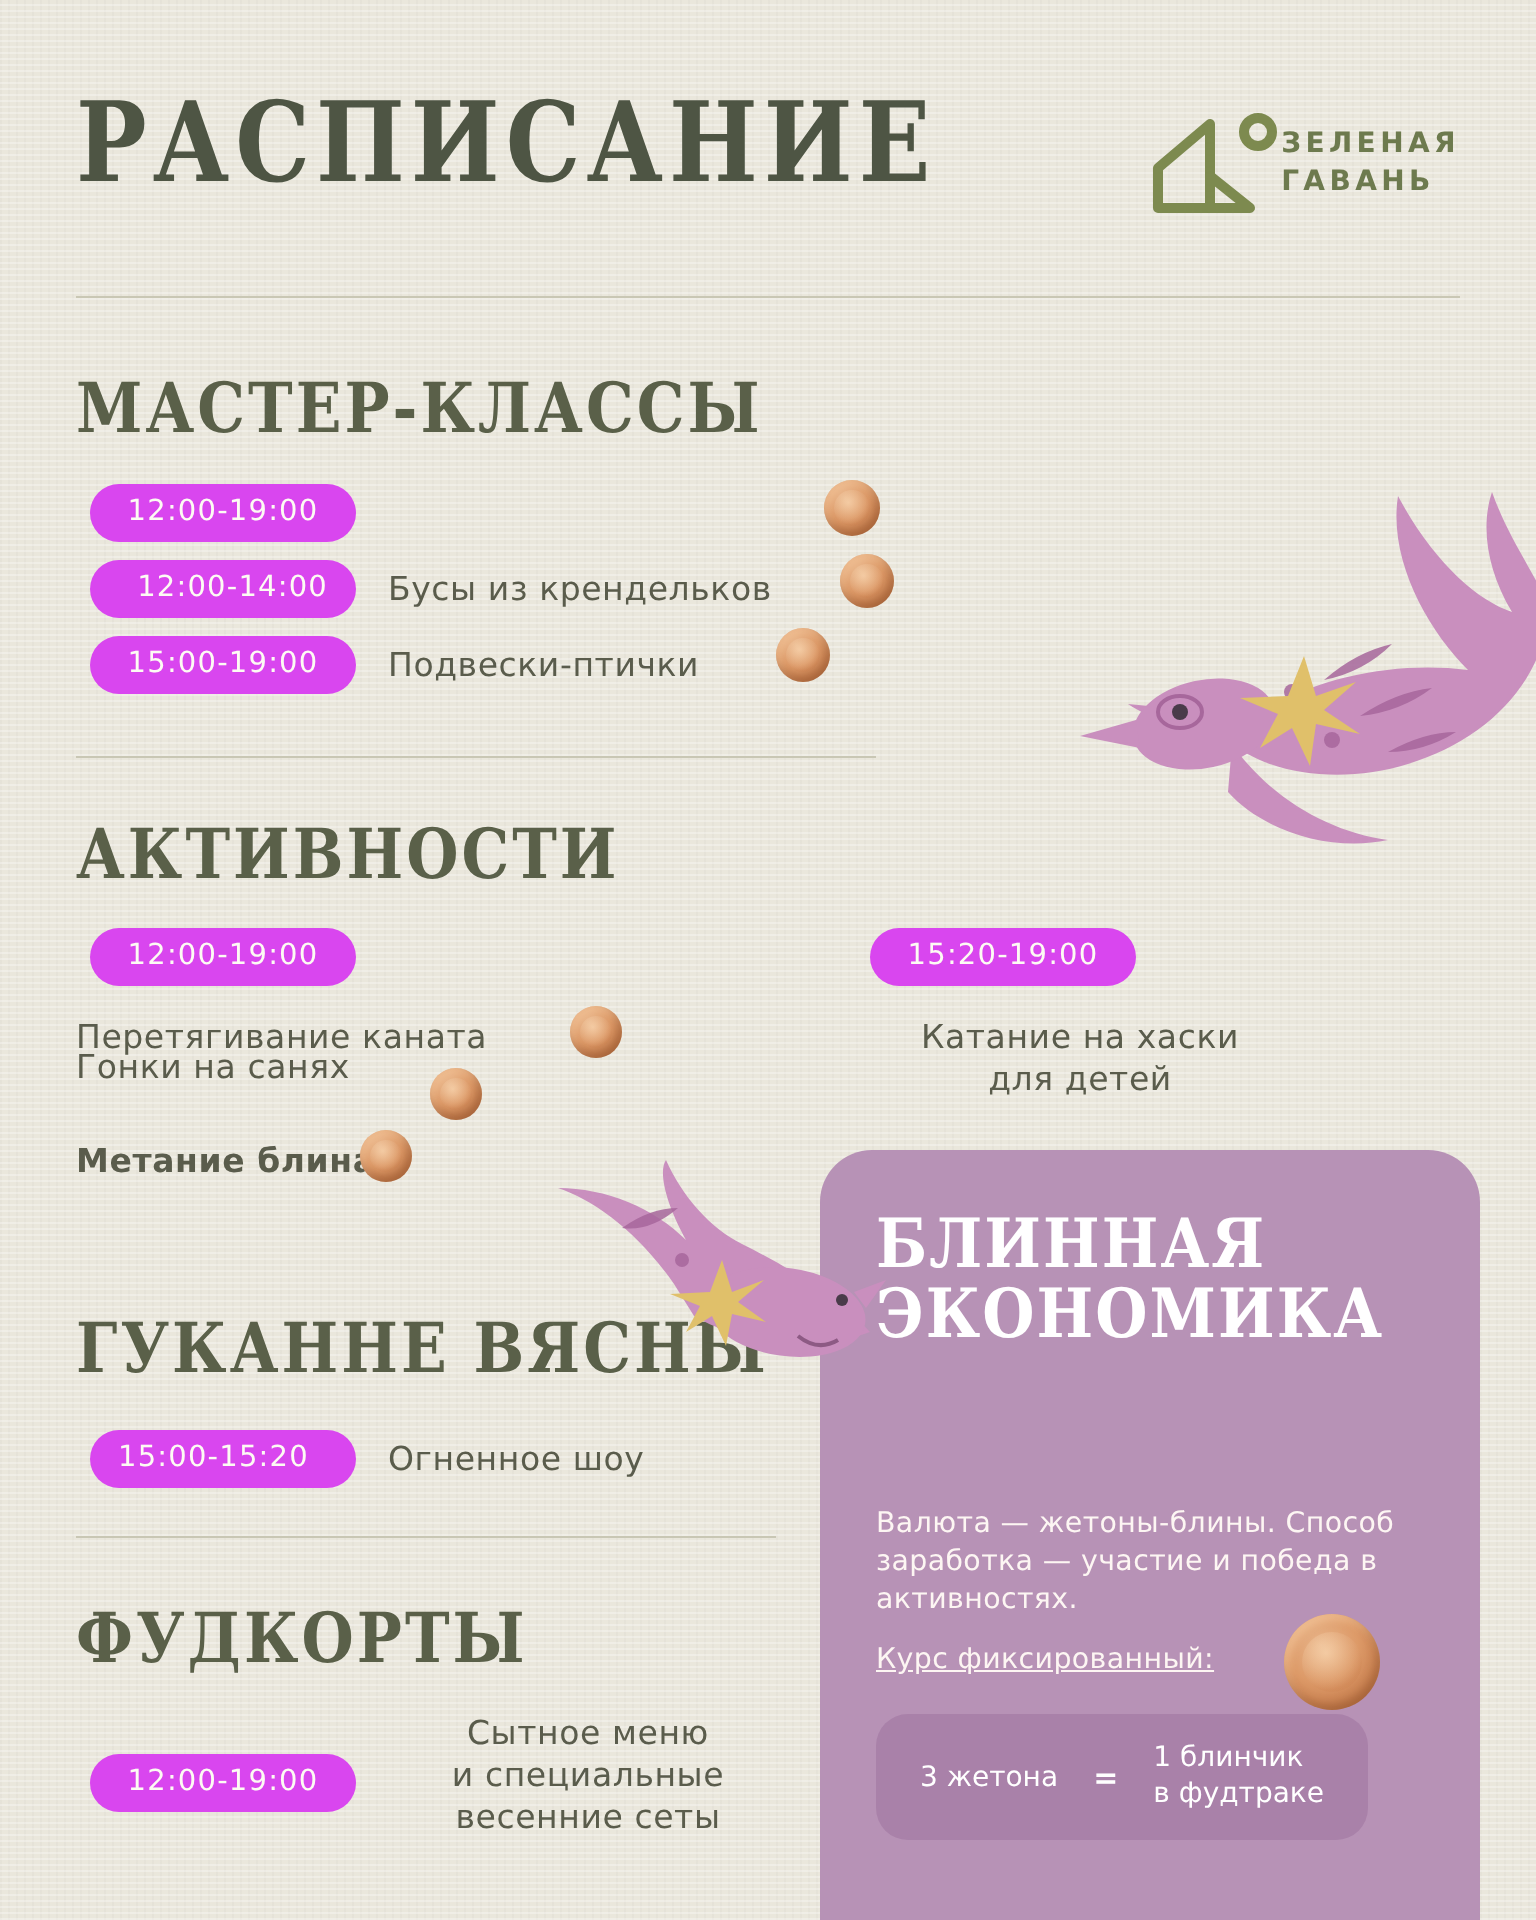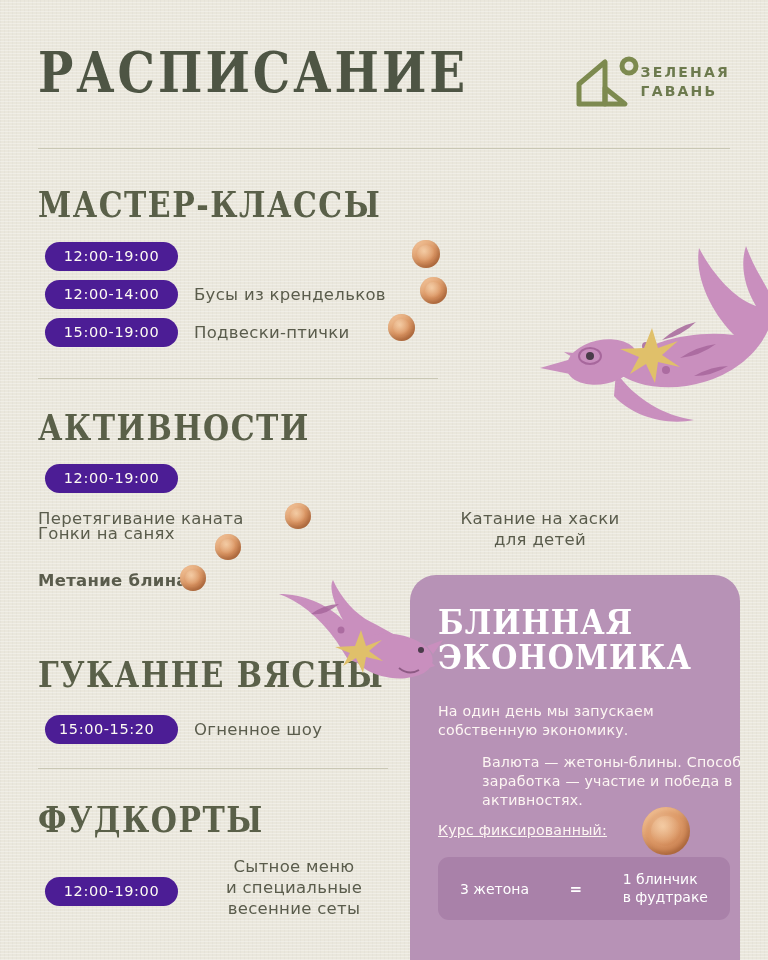--- a/index.html
+++ b/index.html
@@ -61,21 +61,21 @@
     letter-spacing:1.5px;
     color:#5a6049;
     transform:scaleY(1.15);
     transform-origin:left top;
     white-space:nowrap;
   }
 
   
   .chip{
     position:absolute;
-    background:#4c1d95;
+    background:#d946ef;
     color:#fdfbf3;
     border-radius:16px;
     font-size:14.5px;
     letter-spacing:0.6px;
     padding:6px 14px 7px;
     white-space:nowrap;
     font-family:"DejaVu Sans", sans-serif;
   }
 
   .item-label{
@@ -161,21 +161,21 @@
     </div>
   </div>
 
   <div class="rule" style="top:148px;"></div>
 
   <div class="sec-title" style="left:38px;top:185px;">МАСТЕР-КЛАССЫ</div>
 
   <div class="chip" style="left:45px;top:242px;width:105px;text-align:center;">12:00-19:00</div>
   <div class="pancake" style="left:412px;top:240px;width:28px;height:28px;"></div>
 
-  <div class="chip" style="left:45px;top:280px;width:105px;text-align:center;">12:00-14:00</div>
+  <div class="chip" style="left:45px;top:280px;width:105px;text-align:right;">12:00-14:00</div>
   <div class="item-label" style="left:194px;top:284px;">Бусы из крендельков</div>
   <div class="pancake" style="left:420px;top:277px;width:27px;height:27px;"></div>
 
   <div class="chip" style="left:45px;top:318px;width:105px;text-align:center;">15:00-19:00</div>
   <div class="item-label" style="left:194px;top:322px;">Подвески-птички</div>
   <div class="pancake" style="left:388px;top:314px;width:27px;height:27px;"></div>
 
   <div class="rule" style="top:378px;right:330px;"></div>
 
   <div class="sec-title" style="left:38px;top:408px;">АКТИВНОСТИ</div>
@@ -184,20 +184,21 @@
 
   <div class="item-label" style="left:38px;top:508px;">Перетягивание каната</div>
   <div class="pancake" style="left:285px;top:503px;width:26px;height:26px;"></div>
 
   <div class="item-label" style="left:38px;top:523px;">Гонки на санях</div>
   <div class="pancake" style="left:215px;top:534px;width:26px;height:26px;"></div>
 
   <div class="item-label" style="left:38px;top:570px;font-weight:bold;">Метание блина</div>
   <div class="pancake" style="left:180px;top:565px;width:26px;height:26px;"></div>
 
+  <div class="chip" style="left:435px;top:464px;width:105px;text-align:center;">15:20-19:00</div>
   <div class="item-label multi" style="left:430px;top:508px;width:220px;white-space:pre-line;">Катание на хаски
 для детей</div>
 
   <div class="sec-title" style="left:38px;top:655px;">ГУКАННЕ ВЯСНЫ</div>
 
   <div class="chip" style="left:45px;top:715px;width:105px;text-align:left;">15:00-15:20</div>
   <div class="item-label" style="left:194px;top:719px;">Огненное шоу</div>
 
   <div class="rule" style="top:768px;right:380px;"></div>
 
@@ -248,27 +249,26 @@
       <path d="M80 66 l6 -16 l5 16 l16 -6 l-13 11 l14 10 l-17 -4 l-3 16 l-7 -15 l-13 8 l7 -13 l-15 -6 Z" fill="#e0c06a"></path>
       <circle cx="146" cy="70" r="3" fill="#4a3b4a"></circle>
       <path d="M124 88 q10 8 20 2" fill="none" stroke="#8d5a84" stroke-width="2"></path>
     </g>
   </svg>
 
   <div class="panel">
     <div class="panel-title" style="position:absolute;left:28px;top:30px;">БЛИННАЯ</div>
     <div class="panel-title" style="position:absolute;left:28px;top:65px;">ЭКОНОМИКА</div>
 
-    <div class="panel-p" style="position:absolute;left:28px;top:127px;width:262px;">На один день мы запускаем собственную экономику.</div>
-    <div class="panel-p" style="position:absolute;left:28px;top:178px;width:274px;margin-left:44px;">Валюта — жетоны-блины. Способ заработка — участие и победа в активностях.</div>
+    <div class="panel-p" style="position:absolute;left:28px;top:178px;width:274px;">Валюта — жетоны-блины. Способ заработка — участие и победа в активностях.</div>
     <div class="panel-p" style="position:absolute;left:28px;top:246px;width:262px;text-decoration:underline;">Курс фиксированный:</div>
 
     <div class="pancake" style="left:232px;top:232px;width:48px;height:48px;z-index:6;"></div>
 
-    <div class="rate-box" style="position:absolute;left:28px;top:282px;width:292px;box-sizing:border-box;border-radius:11px;">
+    <div class="rate-box" style="position:absolute;left:28px;top:282px;width:246px;box-sizing:border-box;">
       <div class="rate-left">3 жетона</div>
       <div class="rate-eq">=</div>
       <div class="rate-right" style="white-space:pre-line;">1 блинчик
 в фудтраке</div>
     </div>
   </div>
 
 </div>
 
 </body></html>

